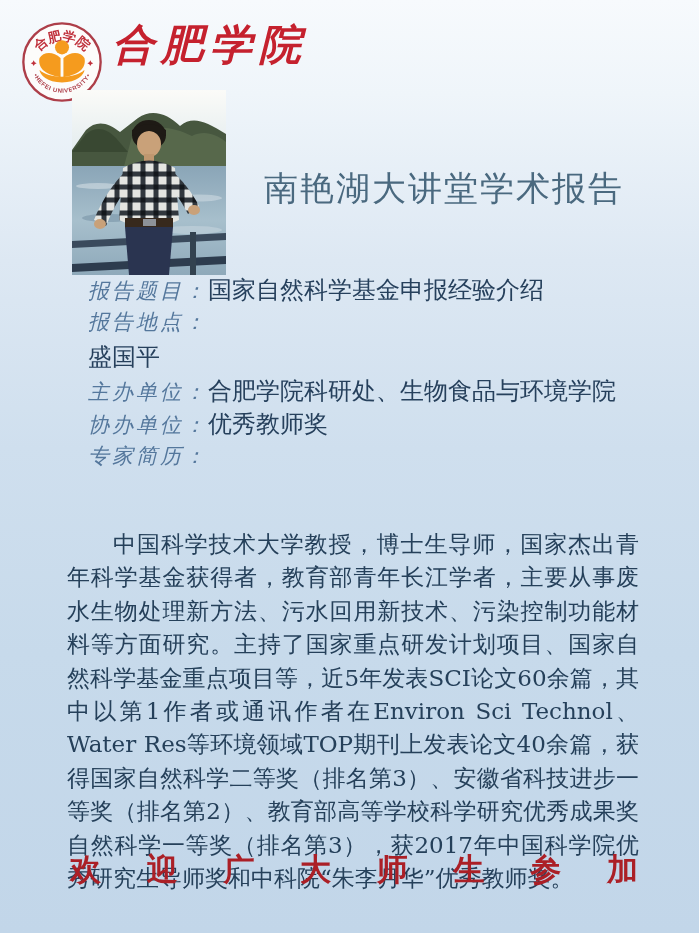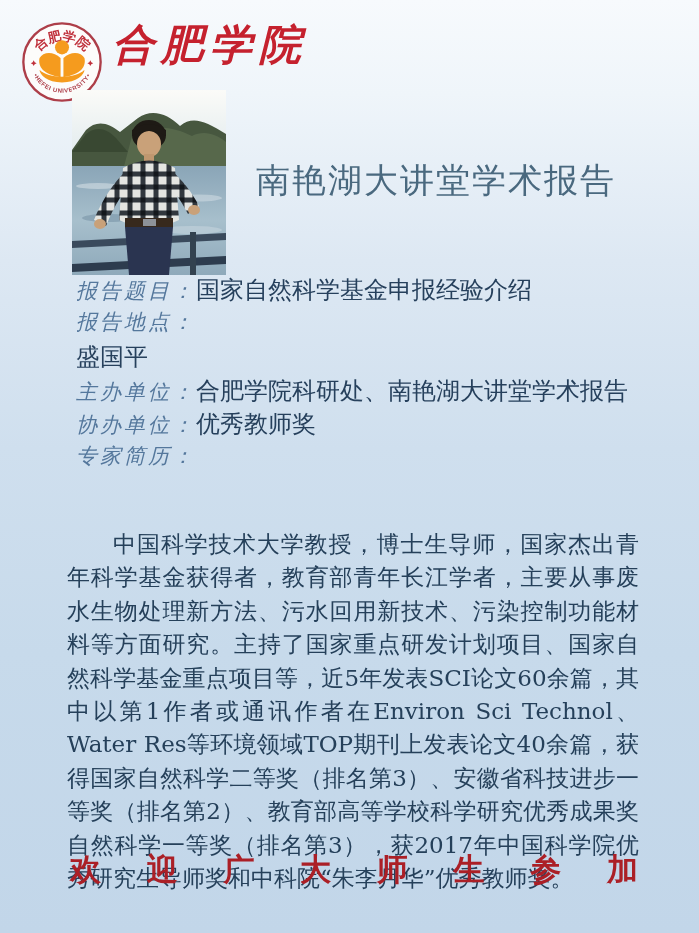--- a/index.html
+++ b/index.html
@@ -20,26 +20,26 @@
   }
   .brand-en{
     color:#c5212e;font-size:15px;font-weight:bold;letter-spacing:2.4px;
     font-family:"Liberation Sans","DejaVu Sans",sans-serif;margin-top:1px;
   }
   
   .photo{position:absolute;left:72px;top:90px;width:154px;height:185px;}
   .photo svg{display:block;}
   
   .title{
-    position:absolute;left:218px;top:150px;width:420px;margin:8px;
+    position:absolute;left:218px;top:150px;width:420px;margin:16px;
     text-align:center;font-size:34px;font-weight:normal;
     color:#4a697f;letter-spacing:2px;line-height:44px;
   }
   
-  .details{position:absolute;left:76px;top:274px;width:600px;}
+  .details{position:absolute;left:88px;top:274px;width:600px;}
   .row{display:flex;align-items:baseline;height:33.5px;}
   .lbl{
     flex:0 0 118px;color:#54779c;font-size:21px;letter-spacing:3px;
     font-style:italic;white-space:nowrap;
   }
   .val{color:#26405c;font-size:24px;white-space:nowrap;}
   
   .bio{
     position:absolute;left:67px;top:528px;width:572px;margin:0;
     font-size:23px;line-height:33.4px;color:#25405a;
@@ -150,21 +150,21 @@
       <span class="val">国家自然科学基金申报经验介绍</span>
     </div>
     <div class="row">
       <span class="lbl">报告地点：</span>
     </div>
     <div class="row">
       <span class="val">盛国平</span>
     </div>
     <div class="row">
       <span class="lbl">主办单位：</span>
-      <span class="val">合肥学院科研处、南艳湖大讲堂学术报告</span>
+      <span class="val">合肥学院科研处、生物食品与环境学院</span>
     </div>
     <div class="row">
       <span class="lbl">协办单位：</span>
       <span class="val">优秀教师奖</span>
     </div>
     <div class="row">
       <span class="lbl">专家简历：</span>
       <span class="val"></span>
     </div>
   </div>

